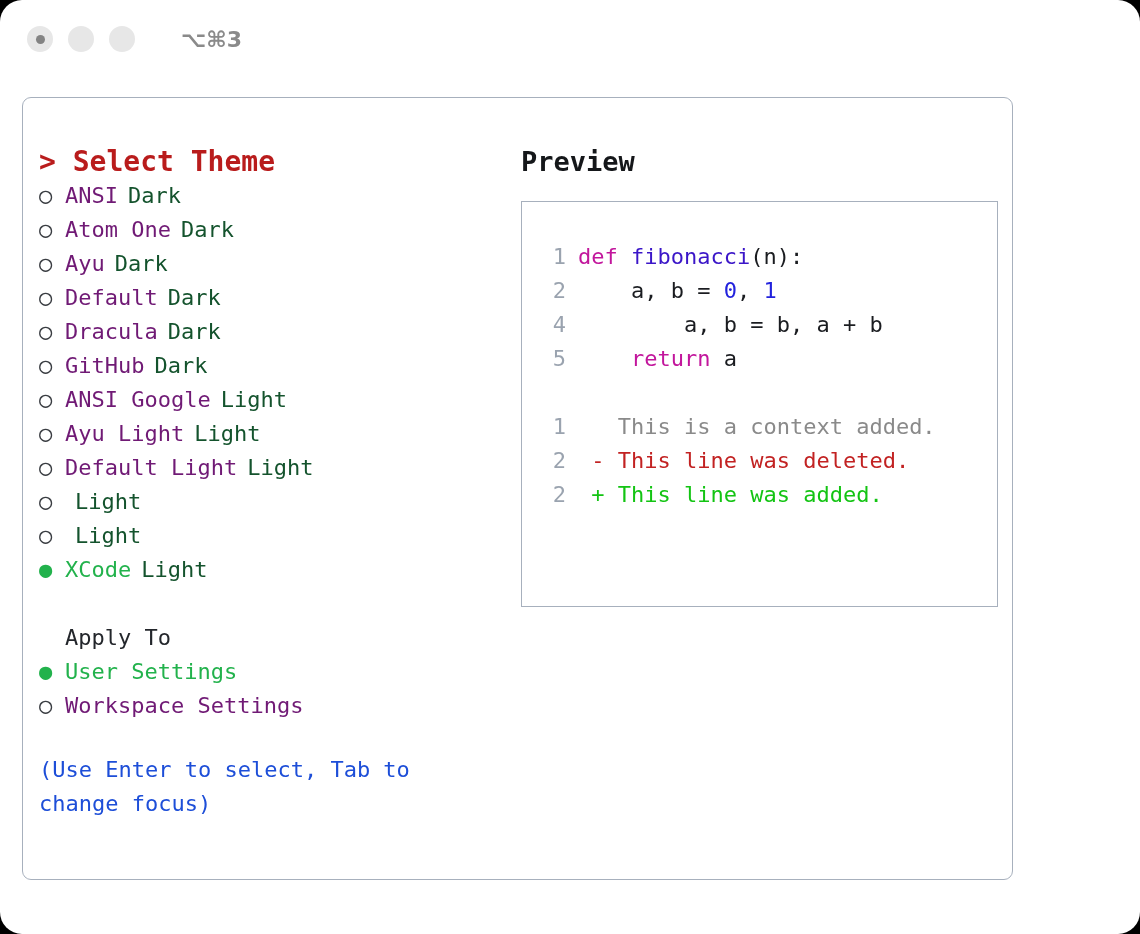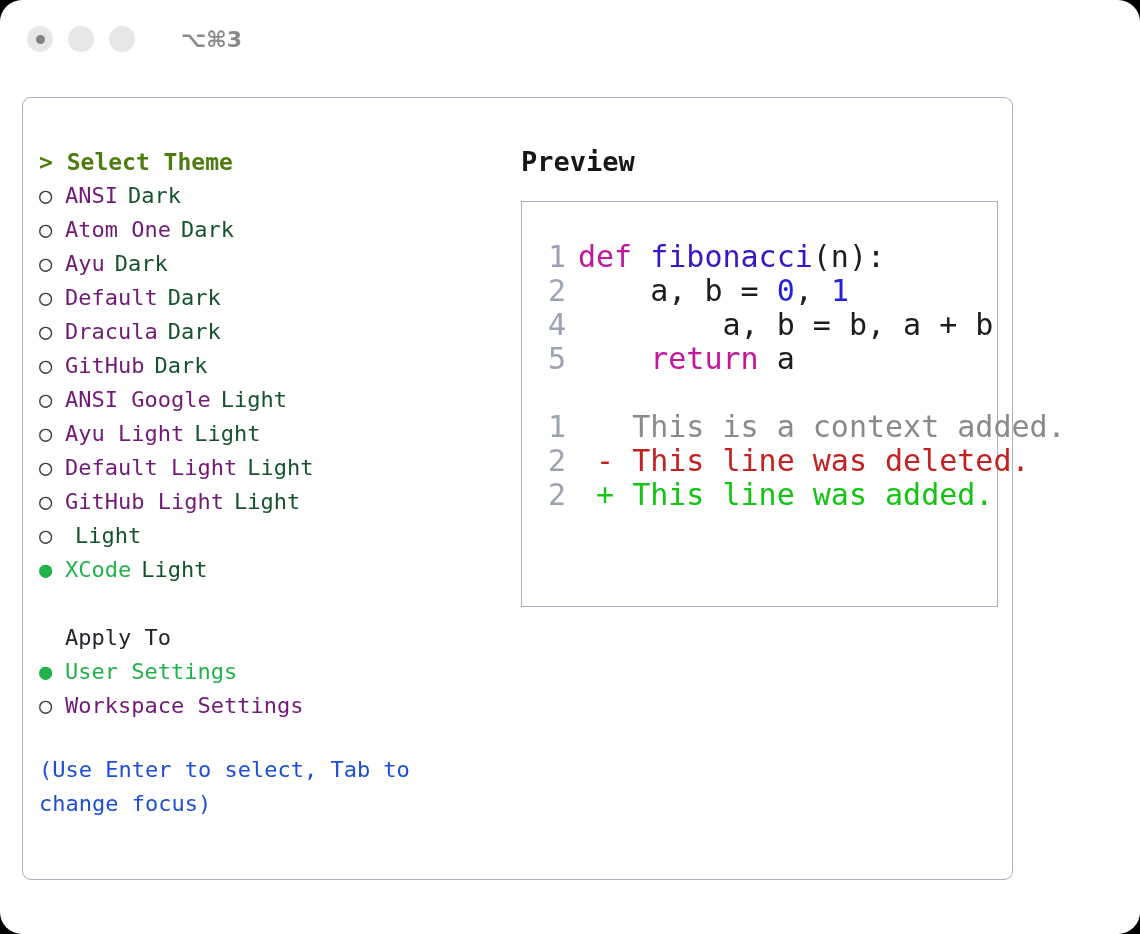--- a/index.html
+++ b/index.html
@@ -82,23 +82,23 @@
     width: 460px;
     flex: 0 0 460px;
   }
   .right-col {
     flex: 1 1 auto;
     padding-left: 22px;
   }
 
   
   .list-header {
-    font-size: 23px;
+    font-size: 28px;
     font-weight: bold;
-    color: #4d7c0f;
+    color: #b91c1c;
     line-height: 34px;
     white-space: pre;
   }
   .list-row {
     font-size: 22px;
     line-height: 34px;
     color: #23262b;
     white-space: pre;
     display: flex;
     align-items: baseline;
@@ -147,21 +147,21 @@
   .preview-box {
     margin-top: 22px;
     width: 477px;
     height: 406px;
     border: 1.5px solid #a7b0bd;
     box-sizing: border-box;
     background: #ffffff;
     padding: 38px 0 0 18px;
   }
   .code-line {
-    font-size: 30px;
+    font-size: 22px;
     line-height: 34px;
     white-space: pre;
   }
   .lnum {
     display: inline-block;
     width: 26px;
     text-align: right;
     color: #9aa3af;
     margin-right: 12px;
   }
@@ -197,21 +197,21 @@
         <div id="theme-list">
             <div class="list-row"><span class="marker off">○</span><span class="row-label">ANSI</span><span class="row-variant">Dark</span></div>
             <div class="list-row"><span class="marker off">○</span><span class="row-label">Atom One</span><span class="row-variant">Dark</span></div>
             <div class="list-row"><span class="marker off">○</span><span class="row-label">Ayu</span><span class="row-variant">Dark</span></div>
             <div class="list-row"><span class="marker off">○</span><span class="row-label">Default</span><span class="row-variant">Dark</span></div>
             <div class="list-row"><span class="marker off">○</span><span class="row-label">Dracula</span><span class="row-variant">Dark</span></div>
             <div class="list-row"><span class="marker off">○</span><span class="row-label">GitHub</span><span class="row-variant">Dark</span></div>
             <div class="list-row"><span class="marker off">○</span><span class="row-label">ANSI Google</span><span class="row-variant">Light</span></div>
             <div class="list-row"><span class="marker off">○</span><span class="row-label">Ayu Light</span><span class="row-variant">Light</span></div>
             <div class="list-row"><span class="marker off">○</span><span class="row-label">Default Light</span><span class="row-variant">Light</span></div>
-            <div class="list-row"><span class="marker off">○</span><span class="row-label">GitHub Light</span><span class="row-variant">Light</span></div>
+            <div class="list-row"><span class="marker off">○</span><span class="row-variant">Light</span></div>
             <div class="list-row"><span class="marker off">○</span><span class="row-variant">Light</span></div>
             <div class="list-row"><span class="marker on">●</span><span class="row-label selected">XCode</span><span class="row-variant">Light</span></div>
           </div>
 
         <div class="section-gap"></div>
 
         <div class="apply-header">Apply To</div>
         <div id="apply-list">
             <div class="list-row"><span class="marker on">●</span><span class="row-label selected">User Settings</span></div>
             <div class="list-row"><span class="marker off">○</span><span class="row-label">Workspace Settings</span></div>

